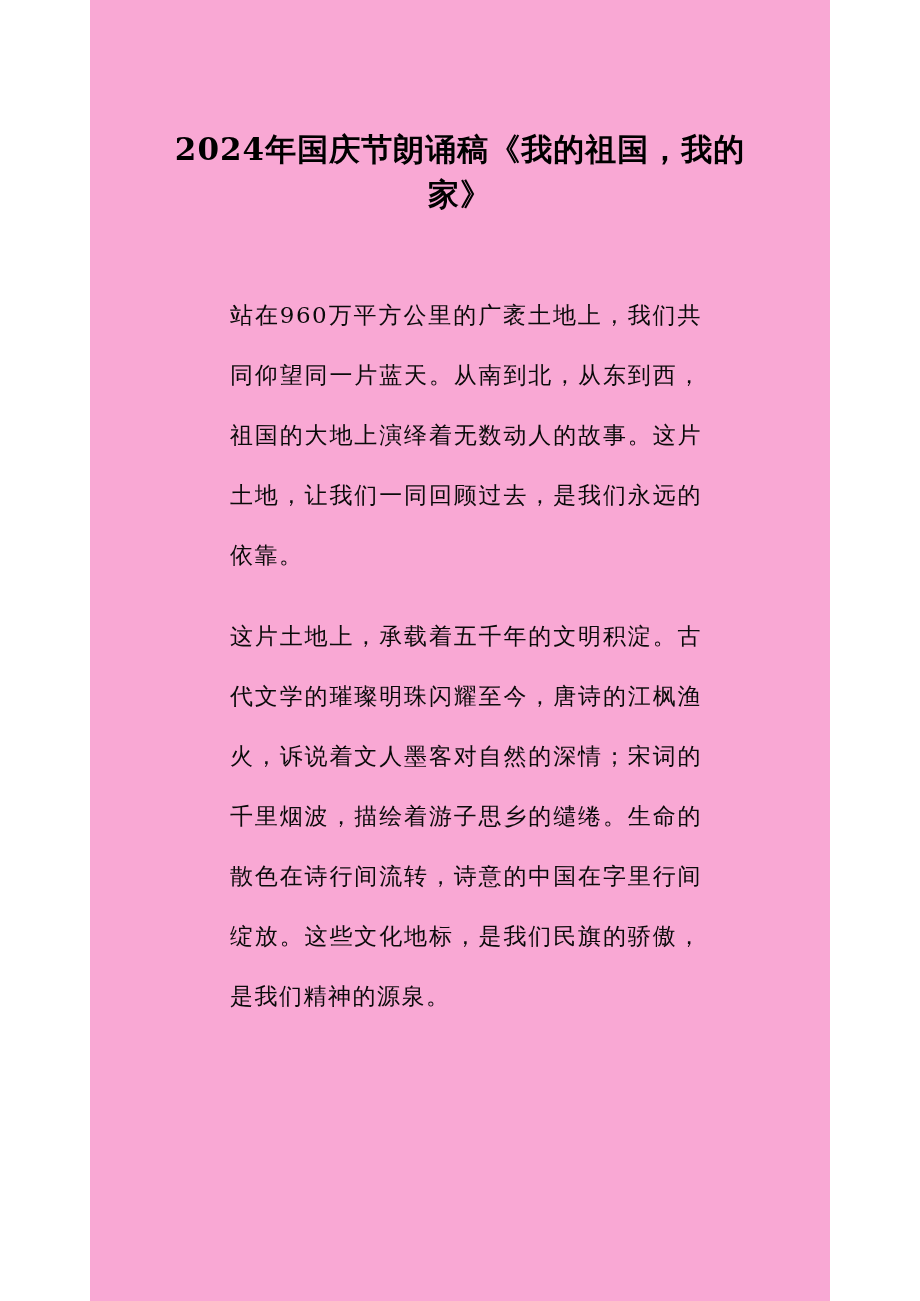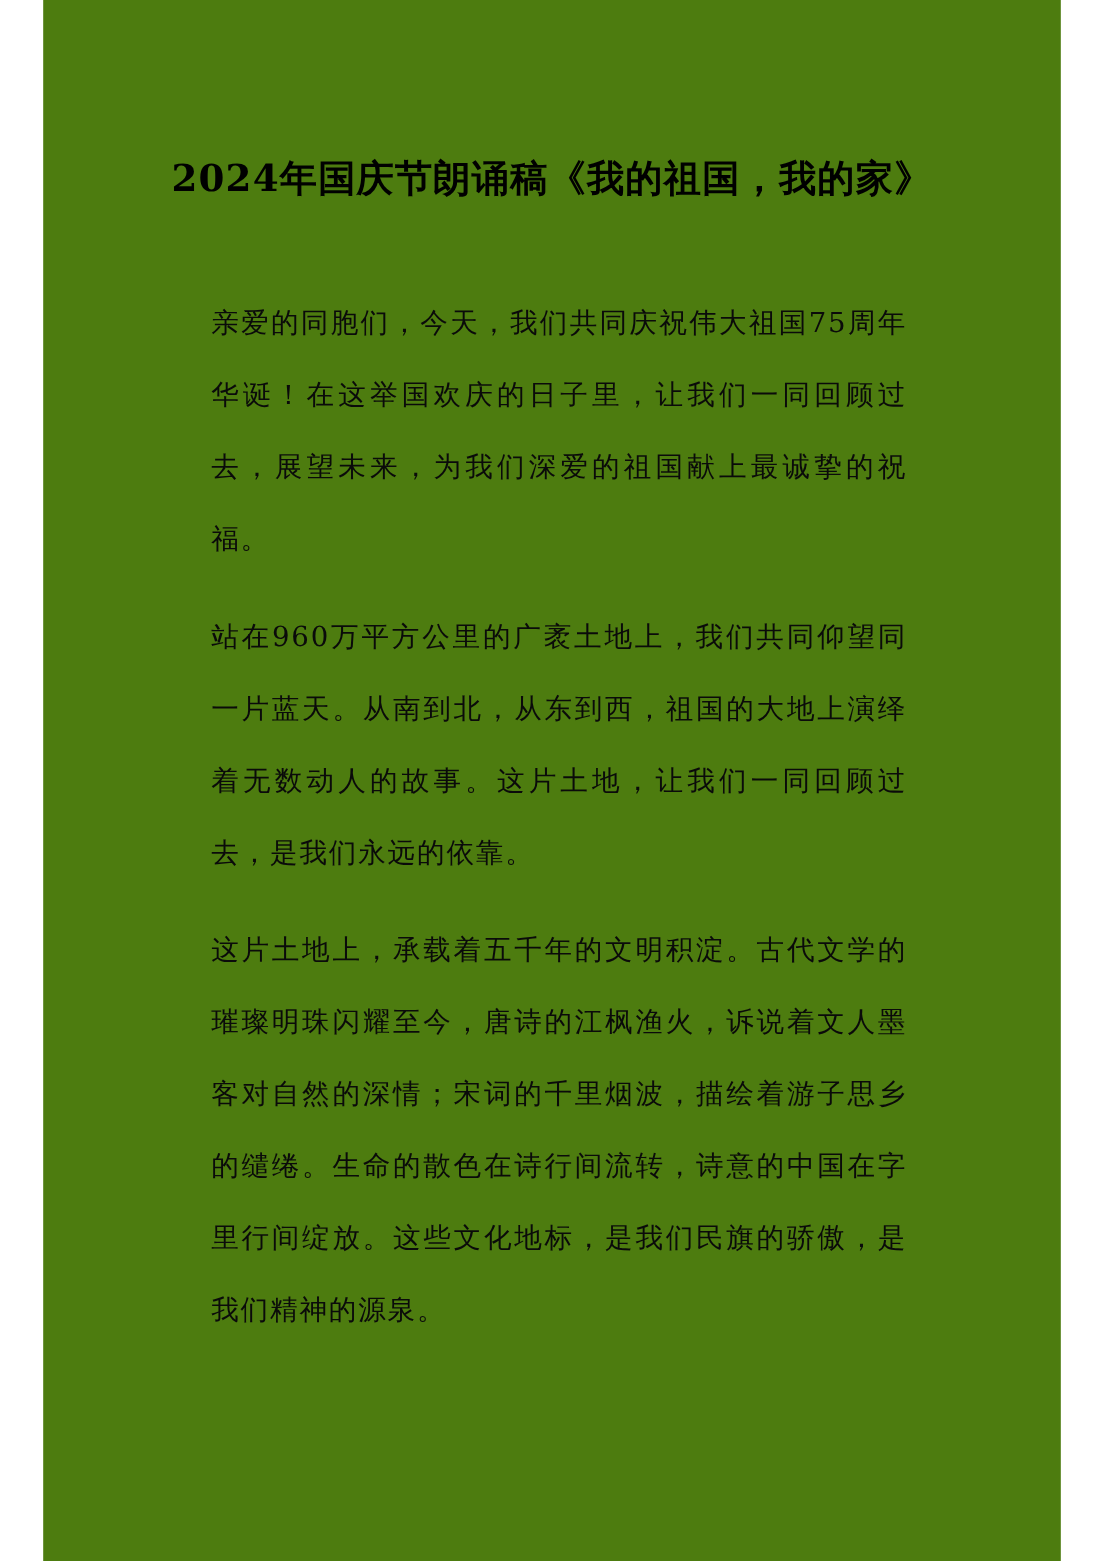--- a/index.html
+++ b/index.html
@@ -2,24 +2,24 @@
 <html><head>
 <meta charset="utf-8">
 <style>
   html, body {
     margin: 0;
     padding: 0;
     background: #ffffff;
   }
   .page {
     position: relative;
-    width: 848px;
+    width: 740px;
     height: 1301px;
     margin: 0 auto;
-    background: #4d7c0f;
+    background: #f9a8d4;
     overflow: hidden;
     font-family: "DejaVu Serif", "Liberation Serif", serif;
     color: #000000;
   }
   .doc-title {
     padding-top: 127px;
     margin: 0 60px 0 60px;
     text-align: center;
     font-size: 31px;
     line-height: 45px;
@@ -39,17 +39,16 @@
     letter-spacing: 1.5px;
     color: #0a0a0a;
   }
 </style>
 </head>
 <body>
 
 <div class="page">
   <h1 class="doc-title">2024年国庆节朗诵稿《我的祖国，我的家》</h1>
   <div class="doc-body">
-    <p>亲爱的同胞们，今天，我们共同庆祝伟大祖国75周年华诞！在这举国欢庆的日子里，让我们一同回顾过去，展望未来，为我们深爱的祖国献上最诚挚的祝福。</p>
     <p>站在960万平方公里的广袤土地上，我们共同仰望同一片蓝天。从南到北，从东到西，祖国的大地上演绎着无数动人的故事。这片土地，让我们一同回顾过去，是我们永远的依靠。</p>
     <p>这片土地上，承载着五千年的文明积淀。古代文学的璀璨明珠闪耀至今，唐诗的江枫渔火，诉说着文人墨客对自然的深情；宋词的千里烟波，描绘着游子思乡的缱绻。生命的散色在诗行间流转，诗意的中国在字里行间绽放。这些文化地标，是我们民旗的骄傲，是我们精神的源泉。</p>
   </div>
 </div>
 
 </body></html>

